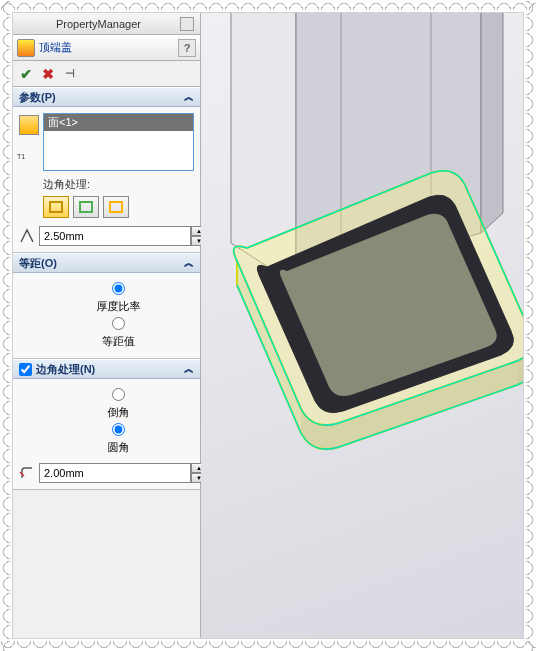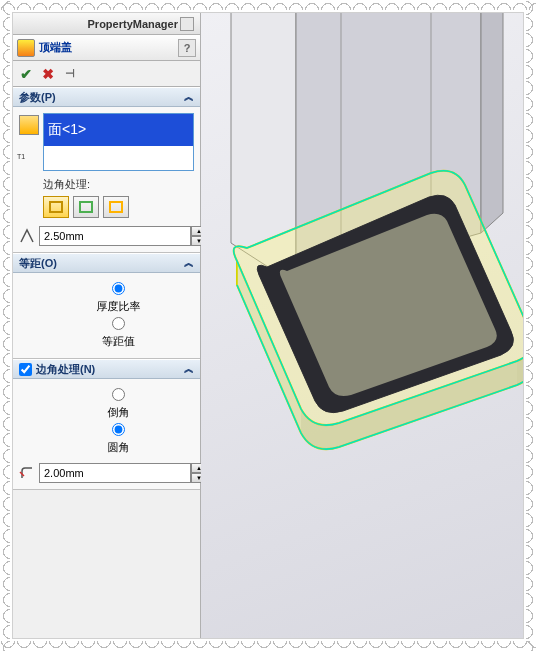--- a/index.html
+++ b/index.html
@@ -4,47 +4,47 @@
 <style>
 * { box-sizing: border-box; margin: 0; padding: 0; font-family: "Microsoft YaHei", Arial, sans-serif; }
 body { background: #fff; width: 536px; height: 651px; position: relative; overflow: hidden; }
 
 .container { position: absolute; left: 12px; top: 12px; right: 12px; bottom: 12px; display: flex; border: 1px solid #d0d0d0; }
 
 
 .panel { width: 188px; background: #f0f0f0; border-right: 1px solid #b0b0b0; display: flex; flex-direction: column; font-size: 11px; }
 
 .pm-header { height: 22px; background: linear-gradient(#f8f8f8, #e0e0e0); border-bottom: 1px solid #b0b0b0; display: flex; align-items: center; padding: 0 6px; }
-.pm-header-title { flex: 1; text-align: right; font-weight: bold; color: #333; }
+.pm-header-title { flex: 1; text-align: center; font-weight: normal; color: #333; }
 .pm-header-icon { width: 14px; height: 14px; background: #e8e8e8; border: 1px solid #999; margin-left: 2px; }
 
 .feature-header { height: 26px; background: linear-gradient(#fefefe, #e8e8e8); border-bottom: 1px solid #b0b0b0; display: flex; align-items: center; padding: 0 4px; }
 .feature-icon { width: 18px; height: 18px; background: linear-gradient(#ffeb3b, #f57f17); border: 1px solid #888; border-radius: 2px; margin-right: 4px; }
-.feature-title { flex: 1; font-weight: bold; color: #003399; }
+.feature-title { flex: 1; font-weight: normal; color: #003399; }
 .help-btn { width: 18px; height: 18px; background: #e8e8e8; border: 1px solid #aaa; display: flex; align-items: center; justify-content: center; color: #666; font-weight: bold; }
 
 .action-bar { height: 26px; background: #f0f0f0; border-bottom: 1px solid #b0b0b0; display: flex; align-items: center; padding: 0 4px; gap: 4px; }
 .action-btn { width: 18px; height: 18px; display: flex; align-items: center; justify-content: center; font-size: 14px; font-weight: bold; }
 .ok-btn { color: #2e7d32; }
 .cancel-btn { color: #c62828; }
 .pin-btn { color: #666; font-size: 11px; }
 
 .section { border-bottom: 1px solid #c0c0c0; }
 .section-header { height: 20px; background: linear-gradient(#e8f0f8, #d0dce8); border-top: 1px solid #fff; border-bottom: 1px solid #a8b8c8; display: flex; align-items: center; padding: 0 6px; color: #1a3a6e; font-weight: bold; }
 .section-header .chk { margin-right: 4px; }
 .section-header-title { flex: 1; }
 .chevron { color: #2a4a7e; font-size: 10px; }
 
 .section-body { background: #f8f8f8; padding: 6px; }
 
 .selection-row { display: flex; gap: 4px; }
 .sel-icon { width: 20px; height: 20px; background: linear-gradient(#ffe082, #ffb300); border: 1px solid #888; margin-top: 2px; }
 .sel-icon-sub { font-size: 7px; color: #333; position: relative; top: 18px; left: -2px; }
 .selection-box { flex: 1; height: 58px; background: #fff; border: 1px solid #5b9bd5; }
-.selection-item { background: #1d4ed8; color: #fff; padding: 7px 4px; font-size: 14px; }
+.selection-item { background: #737373; color: #fff; padding: 1px 4px; font-size: 11px; }
 
 .label-row { margin: 6px 0 4px 24px; color: #333; }
 
 .icon-row { display: flex; gap: 4px; margin-left: 24px; }
 .dir-icon { width: 26px; height: 22px; border: 1px solid #888; display: flex; align-items: center; justify-content: center; }
 .dir-icon.sel { background: linear-gradient(#fff3c4, #ffd54f); border: 1px solid #c49000; }
 .dir-icon:not(.sel) { background: linear-gradient(#f8f8f8, #e0e0e0); }
 .dir-inner { width: 14px; height: 12px; border: 2px solid; }
 
 .spinner-row { display: flex; gap: 4px; margin-top: 8px; align-items: center; }

